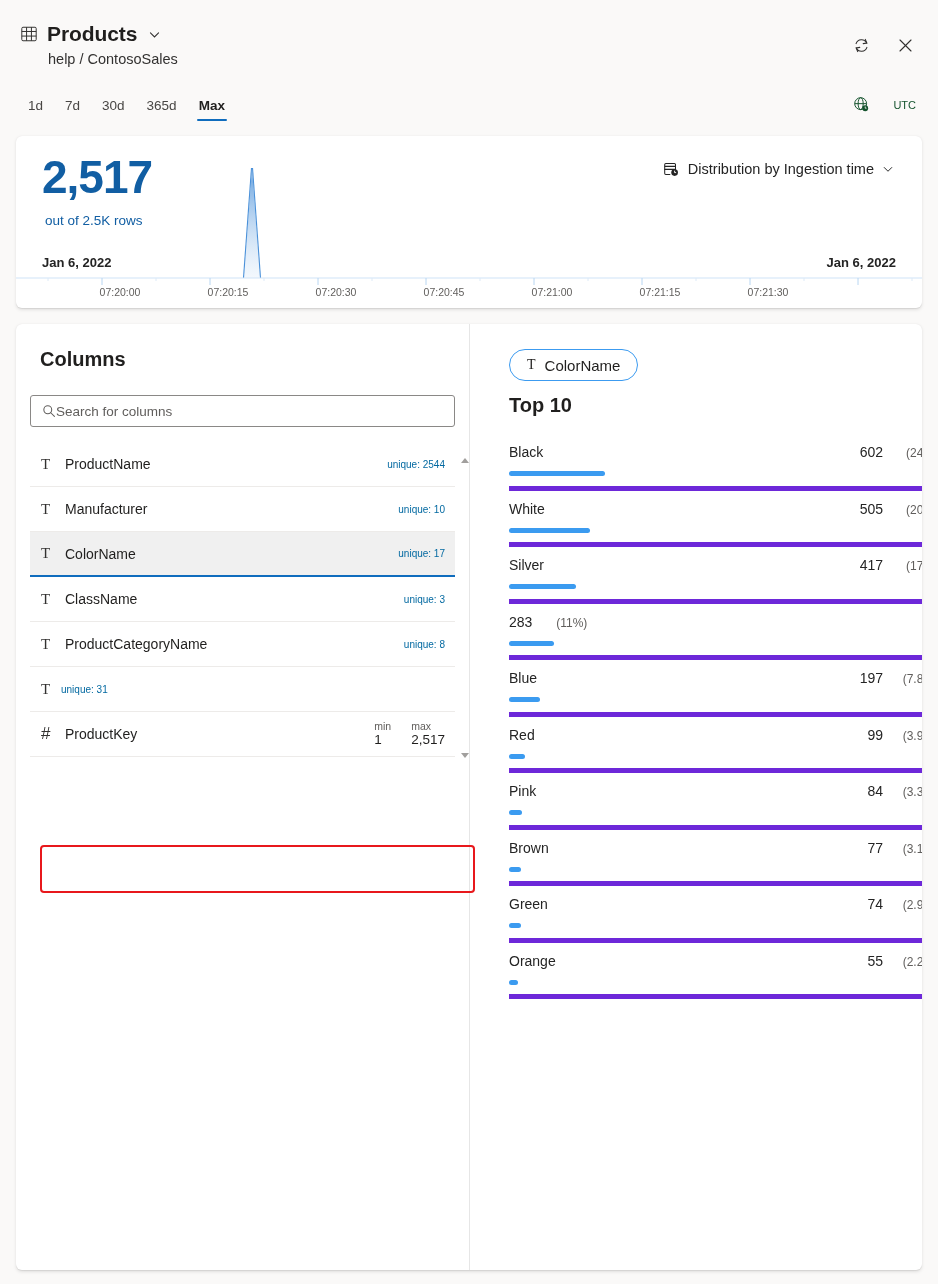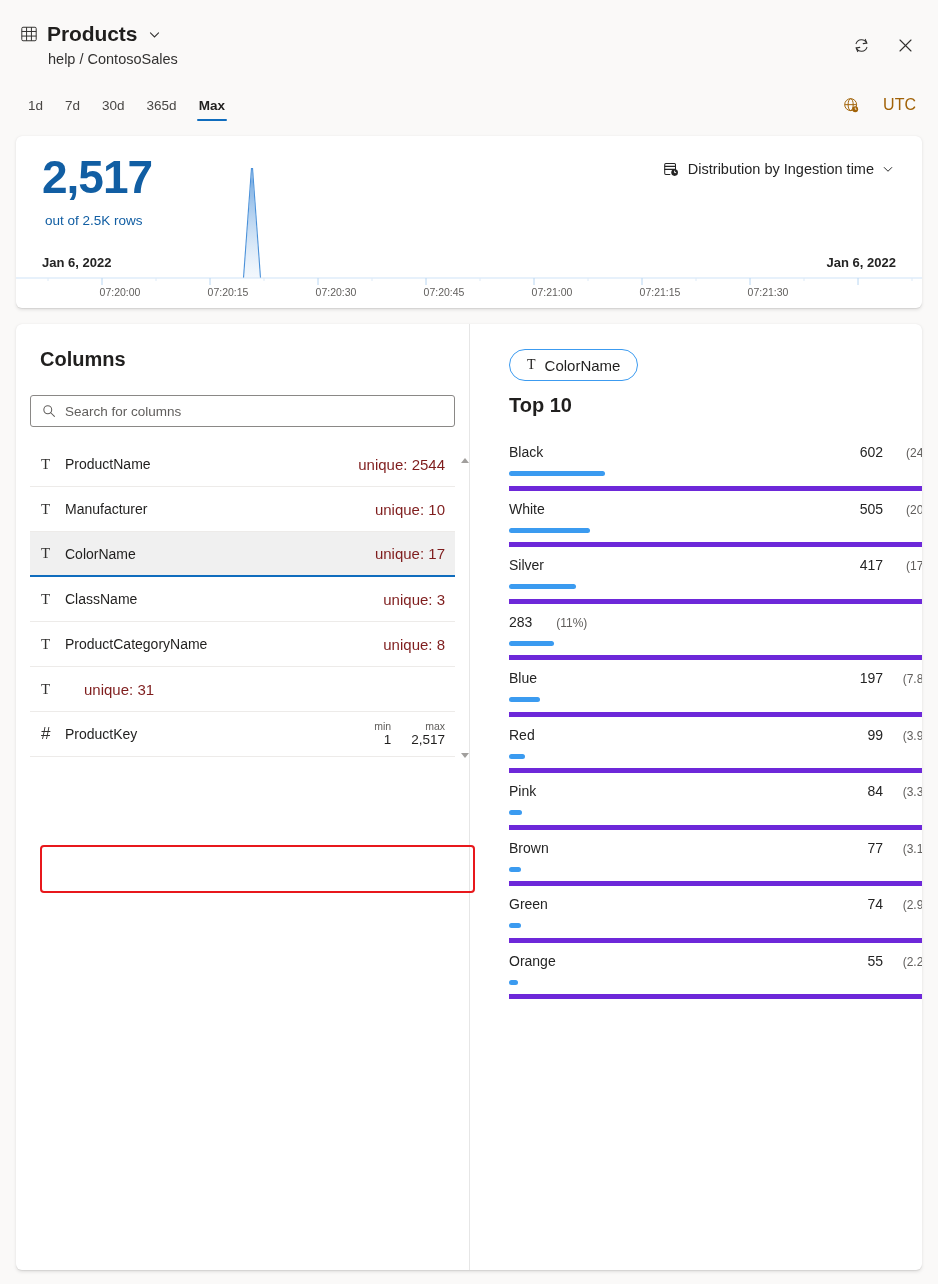--- a/index.html
+++ b/index.html
@@ -22,21 +22,21 @@
   .hdr-actions { position: absolute; right: 18px; top: 30px; display: flex; align-items: center; gap: 14px; }
   .icon-btn { width: 30px; height: 30px; display: flex; align-items: center; justify-content: center;
     border: none; background: transparent; cursor: pointer; color: #323130; border-radius: 3px; }
 
   .tabrow { position: absolute; left: 20px; top: 96px; display: flex; align-items: flex-start; gap: 6px; }
   .tab { font-size: 13.5px; color: #484644; padding: 2px 8px 8px 8px; cursor: pointer; position: relative; }
   .tab.active { color: #201f1e; font-weight: 700; }
   .tab.active::after { content: ""; position: absolute; left: 6px; right: 6px; bottom: 0; height: 2.5px; background: #0f6cbd; border-radius: 2px; }
 
   .tz { position: absolute; right: 22px; top: 96px; display: flex; align-items: center; gap: 23px;
-    font-size: 16px; color: #a16207; cursor: pointer; }
+    font-size: 11px; color: #14532d; cursor: pointer; }
 
   
   .card { position: absolute; background: #ffffff; border-radius: 6px;
     box-shadow: 0 1.2px 3.6px rgba(0,0,0,.10), 0 0.3px 0.9px rgba(0,0,0,.07); }
 
   .summary-card { left: 16px; top: 136px; width: 906px; height: 172px; overflow: hidden; }
 
   .bignum { position: absolute; left: 26px; top: 18px; font-size: 46px; font-weight: 600;
     color: #115ea3; letter-spacing: -1px; line-height: 1; }
   .subnum { position: absolute; left: 29px; top: 77px; font-size: 13.5px; color: #115ea3; }
@@ -51,37 +51,37 @@
   .tick-label { font-size: 10.5px; fill: #605e5c; font-family: "Liberation Sans", sans-serif; }
 
   
   .main-card { left: 16px; top: 324px; width: 906px; height: 946px; overflow: hidden; }
   .splitline { position: absolute; left: 453px; top: 0; width: 1px; height: 946px; background: #e6e6e6; }
 
   
   .col-pane { position: absolute; left: 0; top: 0; width: 453px; height: 946px; }
   .pane-title { position: absolute; left: 24px; top: 24px; font-size: 20px; font-weight: 700; color: #201f1e; }
   .searchbox { position: absolute; left: 14px; top: 71px; width: 425px; height: 32px;
-    border: 1px solid #8a8886; border-radius: 3px; display: flex; align-items: center; gap: 9px; padding: 0 11px;
+    border: 1px solid #8a8886; border-radius: 3px; display: flex; align-items: center; padding: 0 11px;
     background: #fff; }
   .searchbox input { border: none; outline: none; font-size: 13.5px; color: #201f1e;
     font-family: "Liberation Sans", sans-serif; flex: 1; background: transparent; }
   .searchbox input::placeholder { color: #605e5c; }
 
   .collist { position: absolute; left: 14px; top: 118px; width: 425px; height: 316px; }
   .colrow { position: relative; height: 45px; display: flex; align-items: center;
     border-bottom: 1px solid #edebe9; padding: 0 10px 0 11px; cursor: pointer; }
   .colrow.sel { background: #f0f0f0; border-bottom: 2px solid #0f6cbd; }
   .type-ico { width: 20px; font-size: 15px; color: #323130; text-align: left; flex: none;
     font-family: "Liberation Serif", serif; }
   .type-ico.num { font-family: "Liberation Sans", sans-serif; font-size: 17px; font-weight: 400; }
   .colname { font-size: 14px; color: #201f1e; margin-left: 4px; flex: 1; }
-  .colmeta { font-size: 15px; color: #7f1d1d; white-space: nowrap; margin-left: 23px; }
+  .colmeta { font-size: 10px; color: #0369a1; white-space: nowrap; }
   .minmax { display: flex; gap: 20px; text-align: center; }
-  .mm { display: flex; flex-direction: column; align-items: flex-end; line-height: 1.2; }
+  .mm { display: flex; flex-direction: column; align-items: flex-start; line-height: 1.2; }
   .mm .lbl { font-size: 10.5px; color: #605e5c; }
   .mm .val { font-size: 13.5px; color: #201f1e; }
 
   .redbox { position: absolute; left: 24px; top: 521px; width: 435px; height: 48px;
     border: 2.5px solid #e8181c; border-radius: 4px; pointer-events: none; }
 
   .sbar { position: absolute; width: 11px; display: flex; flex-direction: column;
     align-items: center; justify-content: space-between; cursor: pointer; }
   .sarrow { width: 0; height: 0; border-left: 4px solid transparent; border-right: 4px solid transparent; }
   .sarrow.up { border-bottom: 5px solid #a19f9d; }

